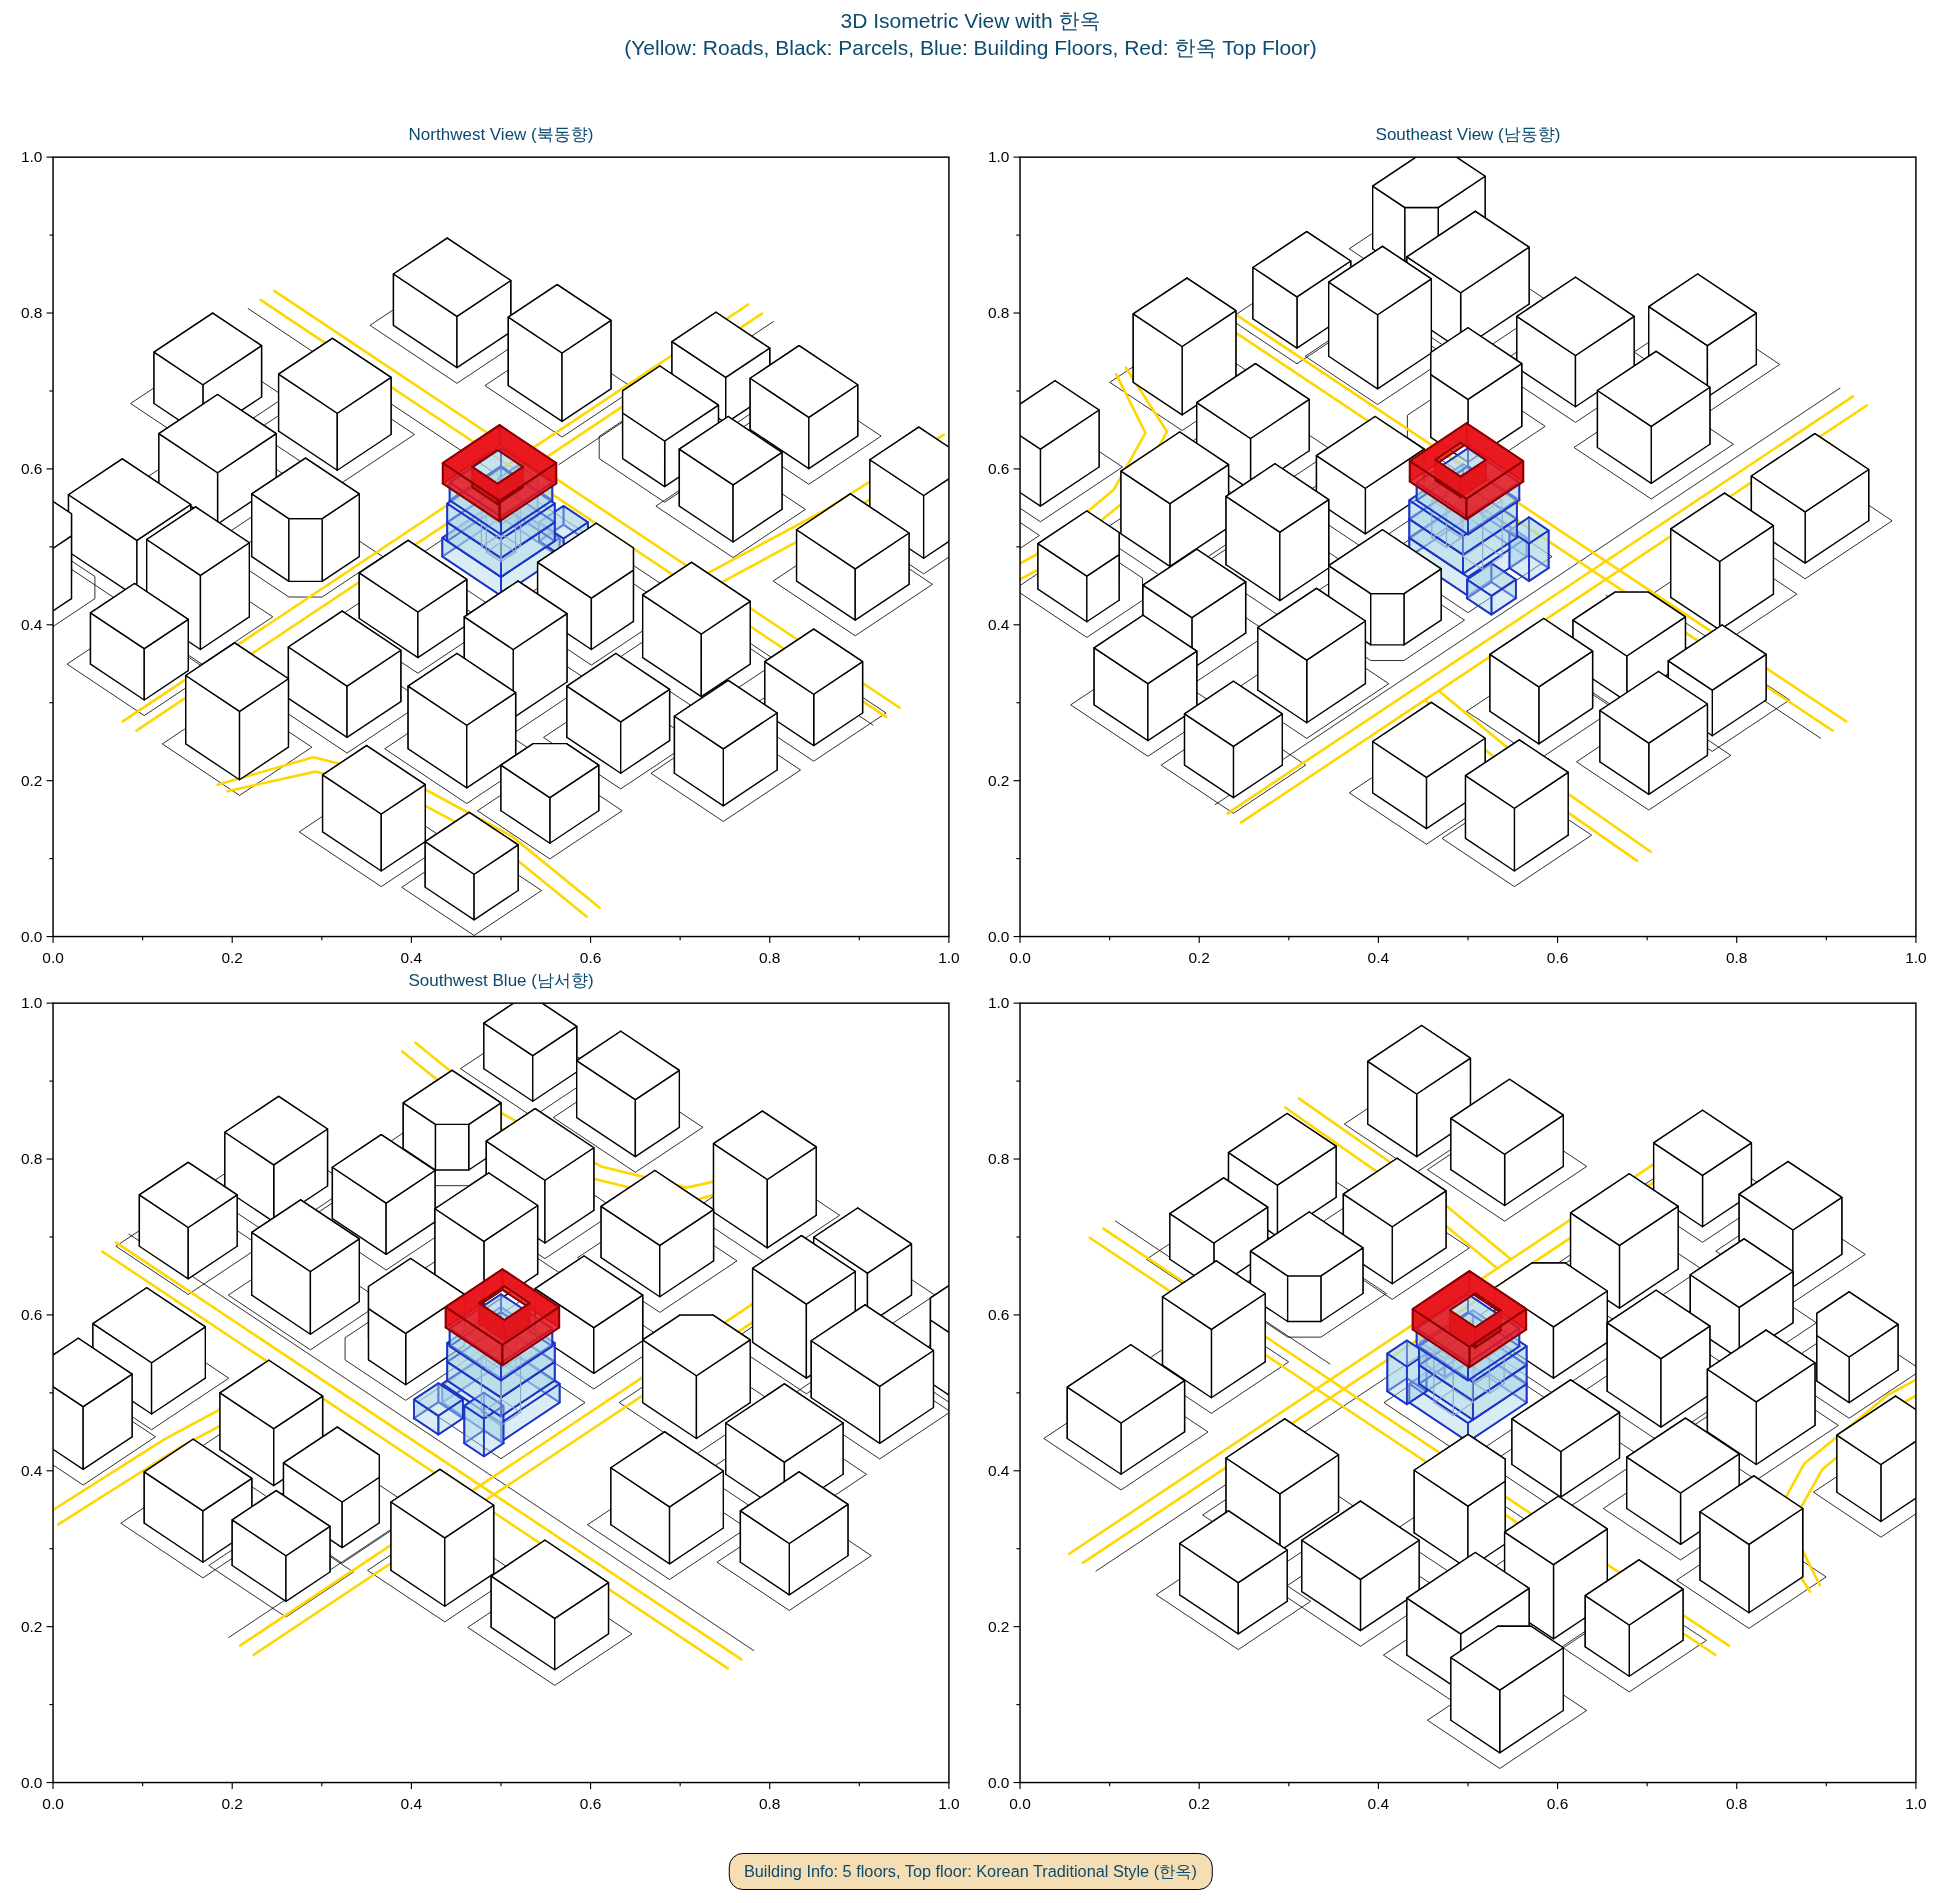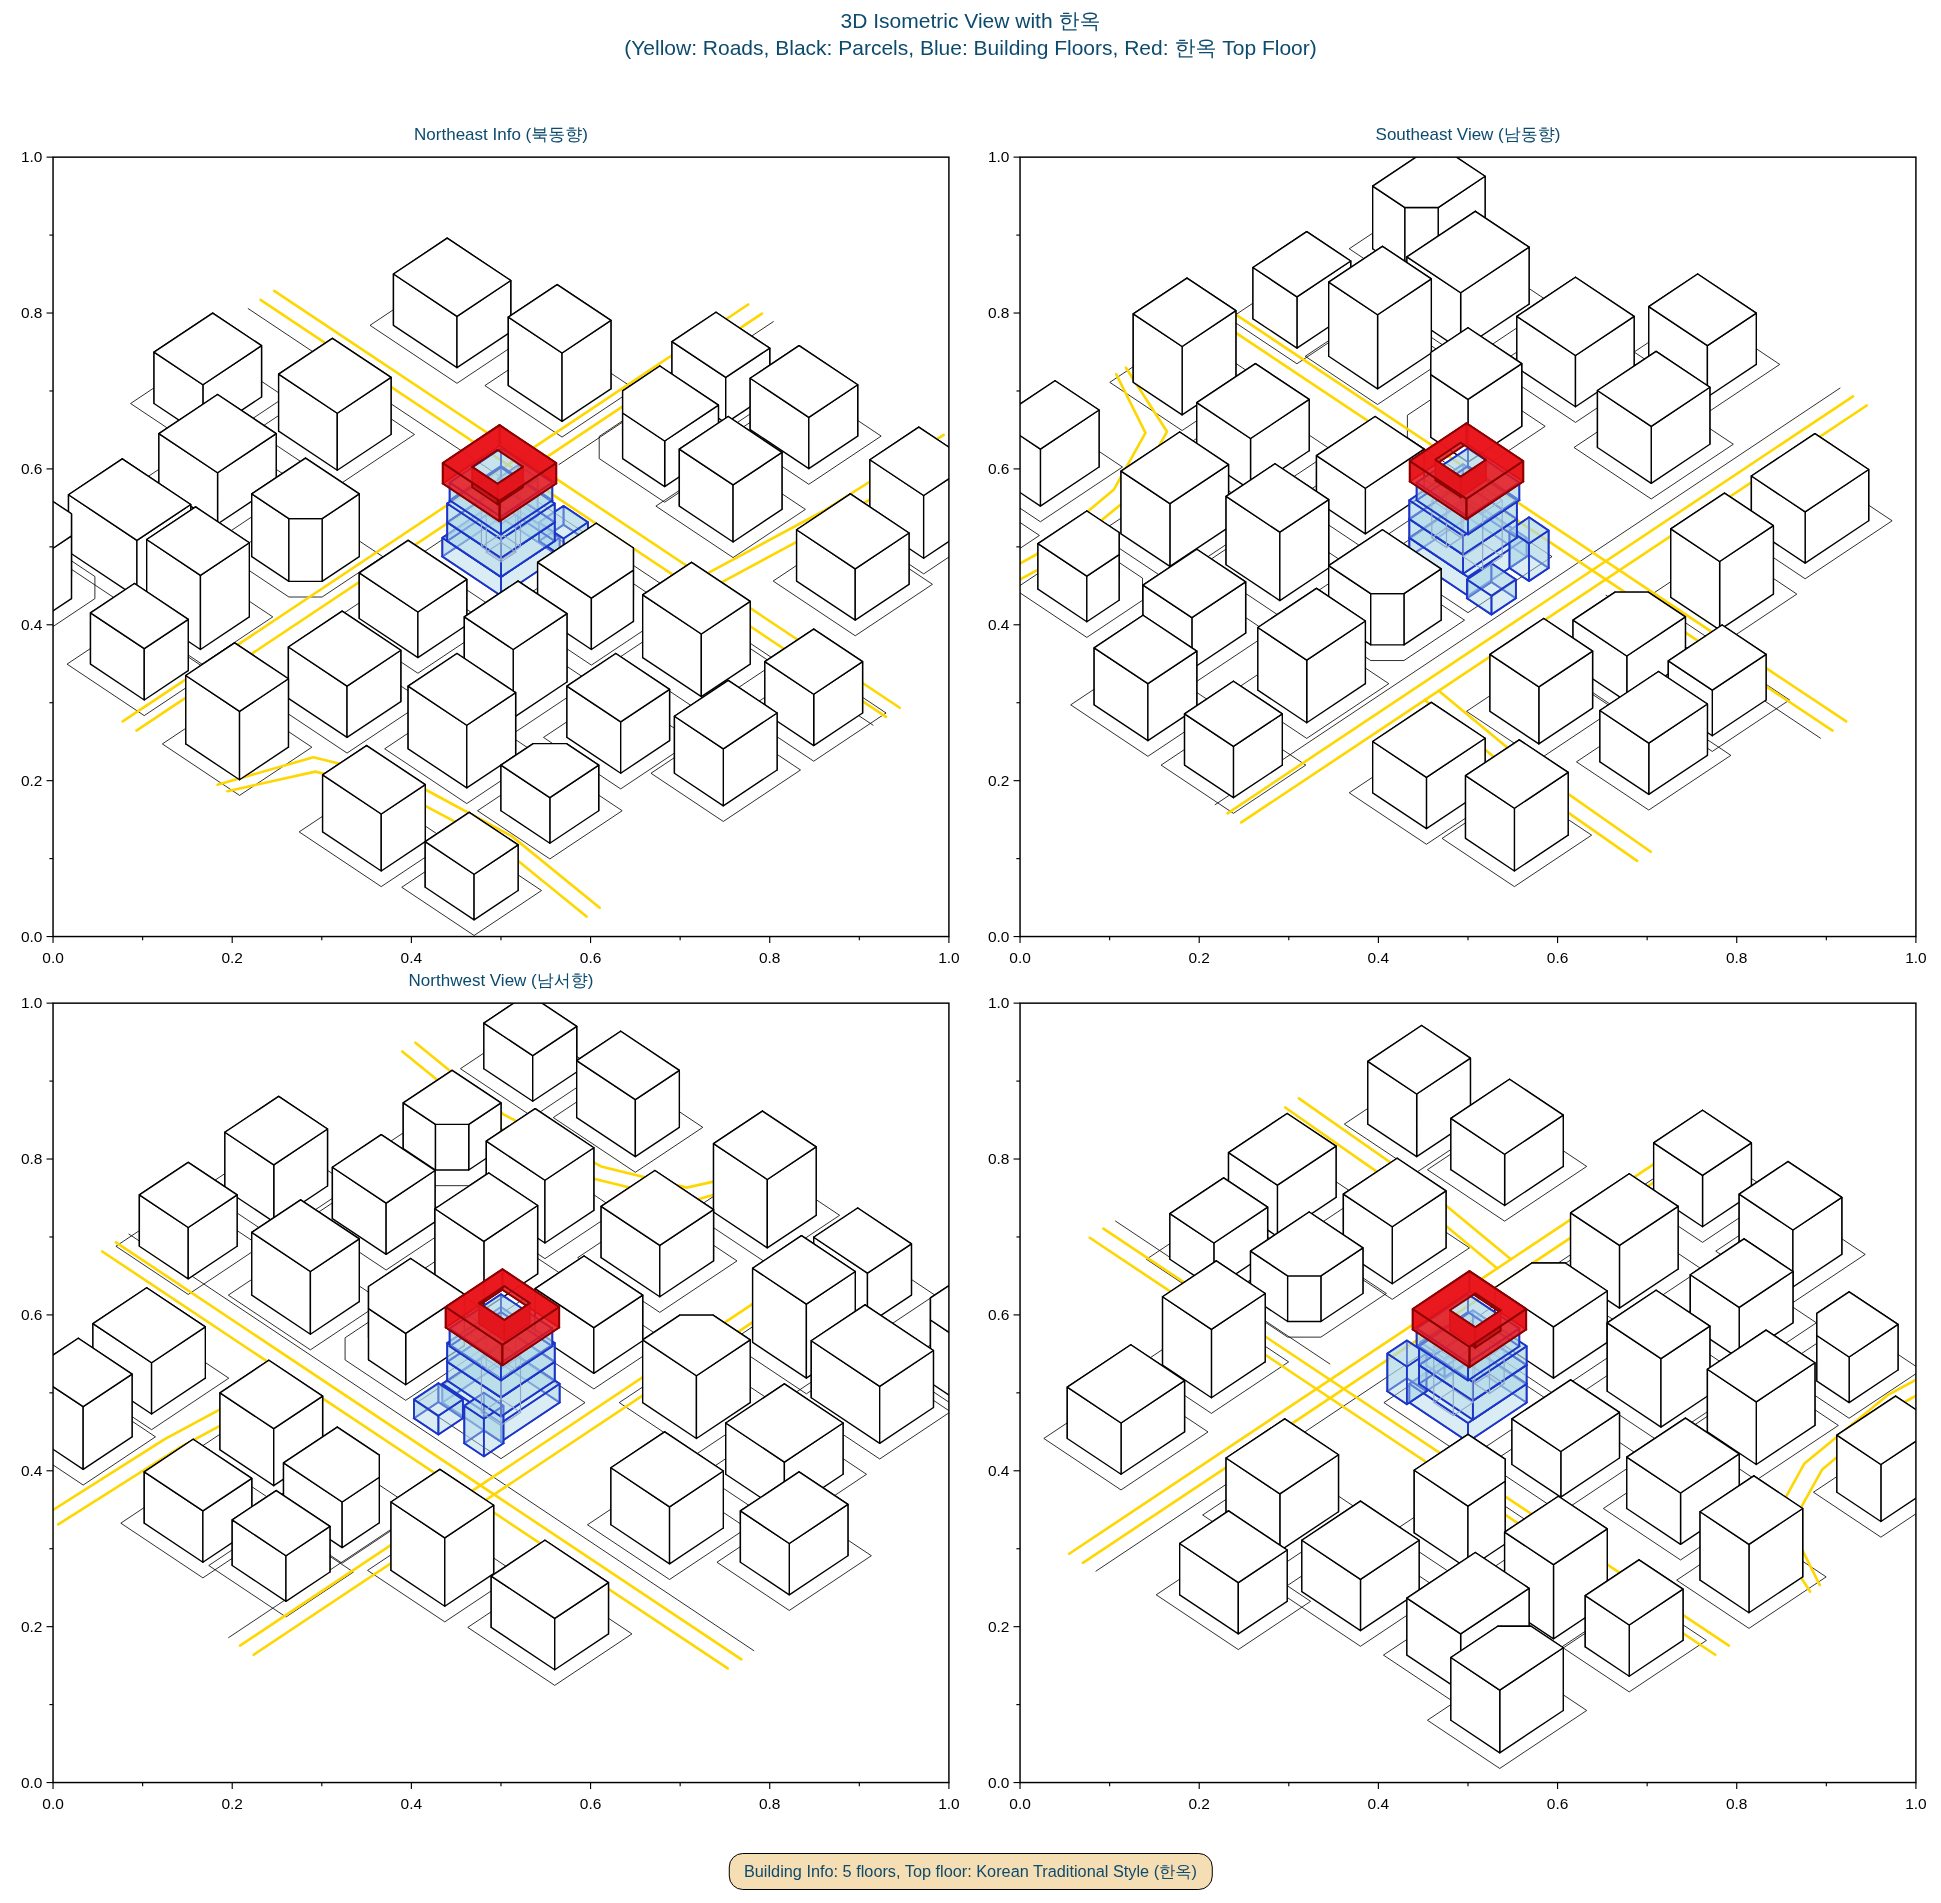--- a/index.html
+++ b/index.html
@@ -19,21 +19,21 @@
          border:1.6px solid #000;border-radius:14px;padding:6.5px 14.7px;font-size:16.3px;white-space:nowrap;}
 </style>
 </head>
 <body>
 
 <div class="figure">
   <div class="fig-title">3D Isometric View with 한옥</div>
   <div class="fig-subtitle">(Yellow: Roads, Black: Parcels, Blue: Building Floors, Red: 한옥 Top Floor)</div>
 
   <div class="subplot sp-tl">
-    <div class="sp-title">Northeast Info (북동향)</div>
+    <div class="sp-title">Northwest View (북동향)</div>
     <svg width="971" height="847" viewBox="0 0 1192 1040">
         <defs>
           <clipPath id="clip-northeast">
             <rect x="65" y="10" width="1100" height="957"></rect>
           </clipPath>
         </defs>
         <g clip-path="url(#clip-northeast)">
           <path d="M150.0 431.3 L262.8 506.5 L168.0 569.7 L55.2 494.5 Z" fill="none" stroke="#000000" stroke-width="1"></path>
           <path d="M240.0 511.3 L334.8 574.5 L246.0 633.7 L151.2 570.5 Z" fill="none" stroke="#000000" stroke-width="1"></path>
           <path d="M420.0 611.3 L520.8 678.5 L426.0 741.7 L325.2 674.5 Z" fill="none" stroke="#000000" stroke-width="1"></path>
@@ -607,21 +607,21 @@
         <line x1="615" y1="967" x2="615" y2="971.5" stroke="#000000" stroke-width="1.4"></line>
         <line x1="60.5" y1="488.5" x2="65" y2="488.5" stroke="#000000" stroke-width="1.4"></line>
         <line x1="835" y1="967" x2="835" y2="971.5" stroke="#000000" stroke-width="1.4"></line>
         <line x1="60.5" y1="297.1" x2="65" y2="297.1" stroke="#000000" stroke-width="1.4"></line>
         <line x1="1055" y1="967" x2="1055" y2="971.5" stroke="#000000" stroke-width="1.4"></line>
         <line x1="60.5" y1="105.70000000000005" x2="65" y2="105.70000000000005" stroke="#000000" stroke-width="1.4"></line>
       </svg>
   </div>
 
   <div class="subplot sp-bl">
-    <div class="sp-title">Northwest View (남서향)</div>
+    <div class="sp-title">Southwest Blue (남서향)</div>
     <svg width="971" height="847" viewBox="0 0 1192 1040">
         <defs>
           <clipPath id="clip-southwest">
             <rect x="65" y="10" width="1100" height="957"></rect>
           </clipPath>
         </defs>
         <g clip-path="url(#clip-southwest)">
           <path d="M1080.0 569.7 L967.2 494.5 L1062.0 431.3 L1174.8 506.5 Z" fill="none" stroke="#000000" stroke-width="1"></path>
           <path d="M990.0 489.7 L895.2 426.5 L984.0 367.3 L1078.8 430.5 Z" fill="none" stroke="#000000" stroke-width="1"></path>
           <path d="M810.0 389.7 L709.2 322.5 L804.0 259.3 L904.8 326.5 Z" fill="none" stroke="#000000" stroke-width="1"></path>

